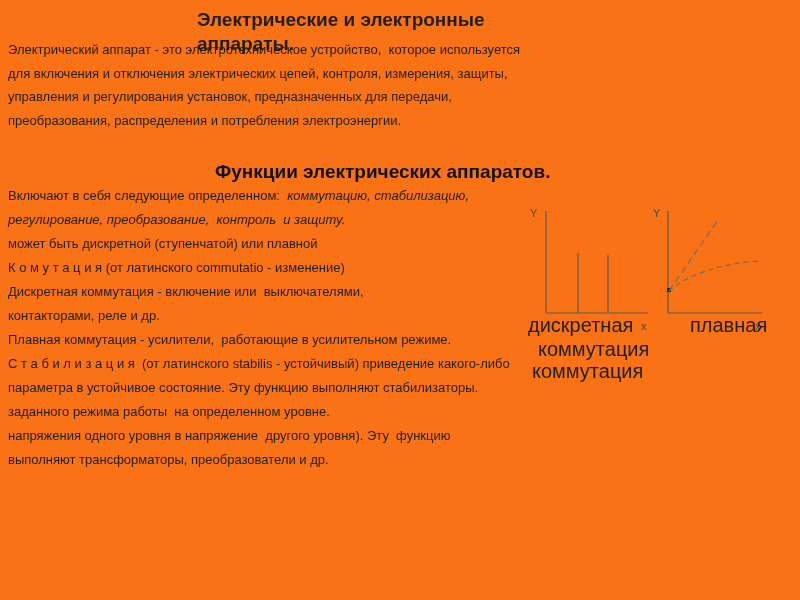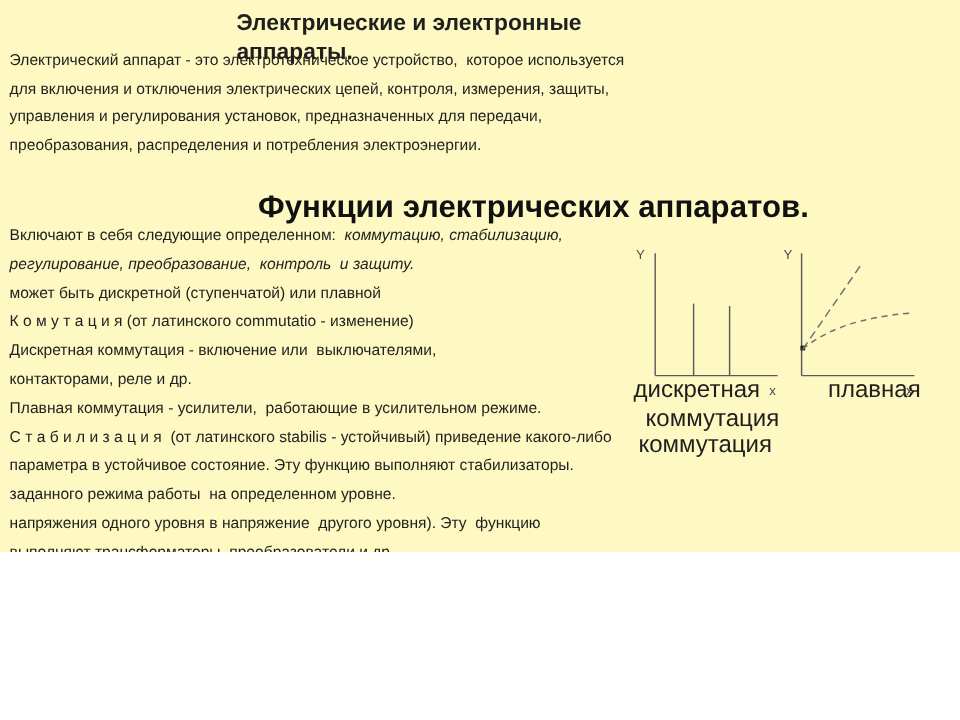--- a/index.html
+++ b/index.html
@@ -2,42 +2,42 @@
 <html><head>
 <meta charset="utf-8">
 <style>
   html, body {
     margin: 0; padding: 0;
     background: #ffffff;
     font-family: "Liberation Sans", sans-serif;
   }
   .slide {
     position: relative;
-    width: 800px; height: 460px;
-    background: #fef9c3;
+    width: 800px; height: 600px;
+    background: #f97316;
     overflow: hidden;
     color: #1f1f1f;
   }
   .abs { position: absolute; }
   .line {
     white-space: pre;
     font-size: 13px;
     line-height: 24px;
     color: #1f1f1f;
   }
   .intro-block .line { line-height: 23.5px; }
   .italic { font-style: italic; }
   .title-block {
     left: 197px; top: 8px;
     font-size: 19px; font-weight: bold; color: #111111;
   }
   .title-block .line { font-size: 19px; }
   .heading2 {
     left: 215px; top: 160px;
-    font-size: 26px; font-weight: bold; color: #111111;
+    font-size: 19px; font-weight: bold; color: #111111;
     white-space: pre; line-height: 24px;
   }
   .intro-block { left: 8px; top: 38px; }
   .body2-block { left: 8px; top: 184px; }
   .diagram-caption {
     font-size: 20px; line-height: 22px;
     color: #1f1f1f; white-space: pre;
   }
   .axis-letter {
     font-size: 11px; line-height: 12px;

